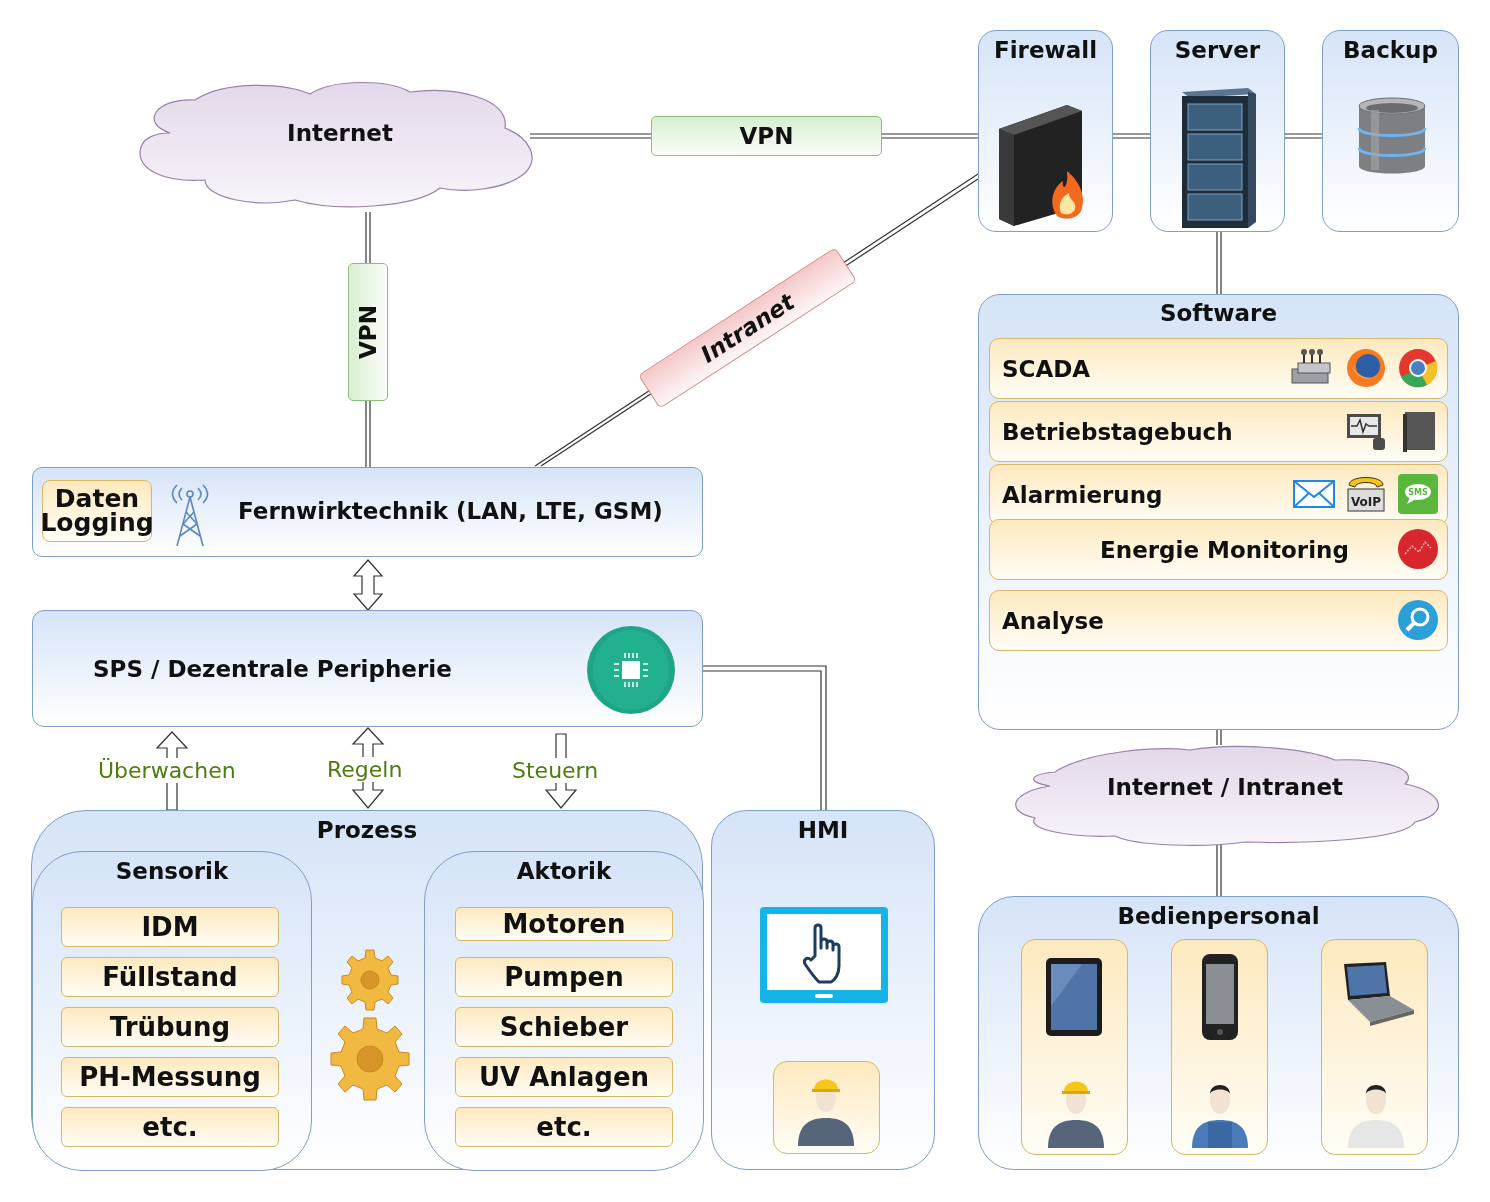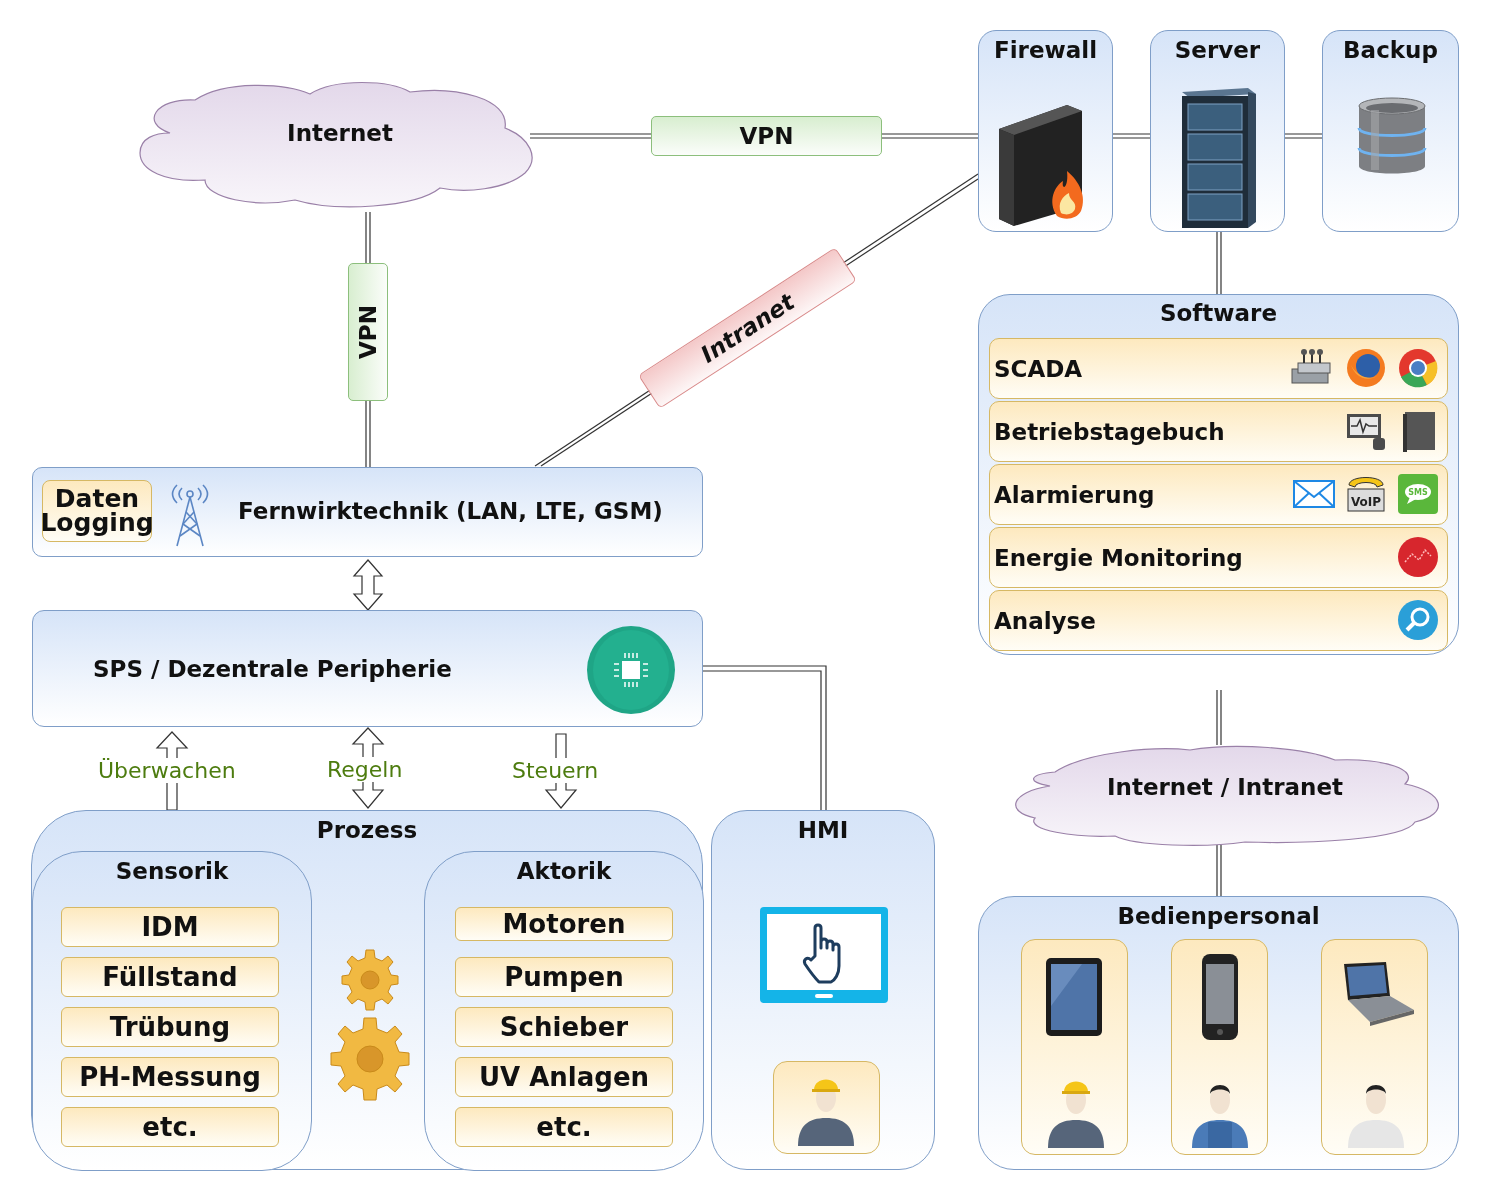--- a/index.html
+++ b/index.html
@@ -8,21 +8,21 @@
   .abs { position:absolute; }
   .box { position:absolute; border:1px solid #7f9ec8; border-radius:36px;
          background:linear-gradient(#d6e4f8, #ffffff); box-sizing:border-box; }
   .tile { position:absolute; border:1px solid #d6b864; border-radius:6px;
           background:linear-gradient(#fde9bf, #fffdf6); box-sizing:border-box;
           display:flex; align-items:center; justify-content:center;
           font-weight:bold; font-size:26px; font-family:"DejaVu Sans", sans-serif; }
   .title { position:absolute; left:0; right:0; text-align:center; font-weight:bold; font-size:23px; }
   .sw-row { position:absolute; left:10px; right:10px; height:61px; border:1px solid #d6b864;
             border-radius:10px; background:linear-gradient(#fde9bf,#fffdf6); box-sizing:border-box;
-            display:flex; align-items:center; padding-left:4px; font-weight:bold; font-size:23px; }
+            display:flex; align-items:center; padding-left:12px; font-weight:bold; font-size:23px; }
   .sw-icons { position:absolute; right:8px; top:8px; display:flex; gap:10px; }
   .ico { width:42px; height:42px; }
   .lbl-plain { position:absolute; font-size:22px; color:#4d7c0f; }
   svg.lines { position:absolute; left:0; top:0; }
 </style>
 </head>
 <body>
 
 <svg class="lines" width="1490" height="1202">
   <g stroke="#333" stroke-width="1.2" fill="none">
@@ -118,21 +118,21 @@
   <svg class="abs" style="left:34px;top:65px;" width="70" height="82" viewBox="0 0 70 82">
     <path d="M2,10 L2,70 C2,80 68,80 68,70 L68,10 Z" fill="#7d7f83"></path>
     <ellipse cx="35" cy="10" rx="33" ry="8" fill="#b4b6b9" stroke="#6b6d70"></ellipse>
     <ellipse cx="35" cy="12" rx="26" ry="5" fill="#6a6c70"></ellipse>
     <path d="M2,32 C2,42 68,42 68,32" stroke="#6fb3f0" stroke-width="3" fill="none"></path>
     <path d="M2,52 C2,62 68,62 68,52" stroke="#6fb3f0" stroke-width="3" fill="none"></path>
     <rect x="14" y="14" width="8" height="60" fill="#a5a7aa" opacity="0.6"></rect>
   </svg>
 </div>
 
-<div class="box" style="left:978px;top:294px;width:481px;height:361px;border-radius:32px;">
+<div class="box" style="left:978px;top:294px;width:481px;height:436px;border-radius:22px;">
   <div class="title" style="top:5px;">Software</div>
 
   <div class="sw-row" style="top:43px;">
     <span>SCADA</span>
     <div class="sw-icons">
       <svg class="ico" viewBox="0 0 42 42" style="width:52px;">
         <rect x="4" y="22" width="36" height="14" fill="#9aa0a6" stroke="#555"></rect>
         <rect x="10" y="16" width="32" height="10" fill="#c3c7cc" stroke="#555"></rect>
         <line x1="16" y1="16" x2="16" y2="6" stroke="#333" stroke-width="2"></line>
           <circle cx="16" cy="5" r="3" fill="#555"></circle>
@@ -188,21 +188,21 @@
       </svg>
       <svg class="ico" viewBox="0 0 42 42">
         <rect x="1" y="1" width="40" height="40" rx="4" fill="#5ab73b"></rect>
         <ellipse cx="21" cy="19" rx="13" ry="8" fill="#fff"></ellipse>
         <polygon points="13,24 10,31 19,26" fill="#fff"></polygon>
         <text x="21" y="22" text-anchor="middle" font-size="8" font-weight="bold" font-family="DejaVu Sans, sans-serif" fill="#5ab73b">SMS</text>
       </svg>
     </div>
   </div>
 
-  <div class="sw-row" style="top:232px;">
+  <div class="sw-row" style="top:224px;justify-content:center;">
     <span>Energie Monitoring</span>
     <div class="sw-icons">
       <svg class="ico" viewBox="0 0 42 42">
         <circle cx="21" cy="21" r="20" fill="#d7262d"></circle>
         <polyline points="8,26 15,18 22,24 28,14 34,20" stroke="#fbb" stroke-width="1.5" fill="none" stroke-dasharray="2,1.5"></polyline>
       </svg>
     </div>
   </div>
 
   <div class="sw-row" style="top:295px;">

